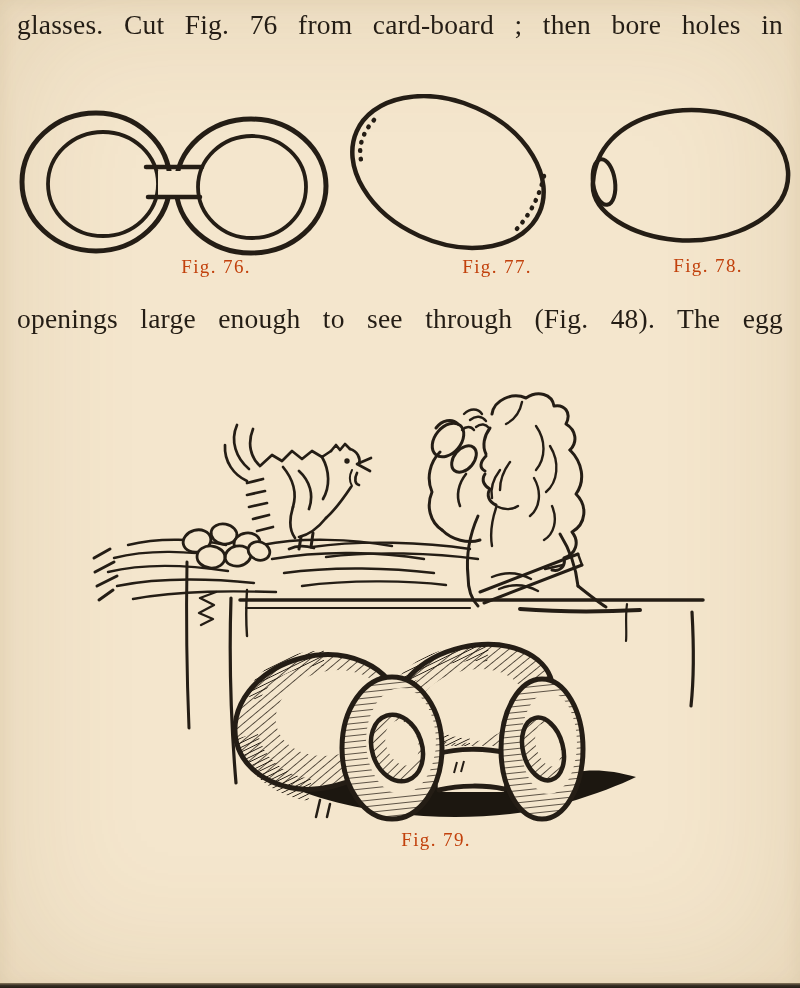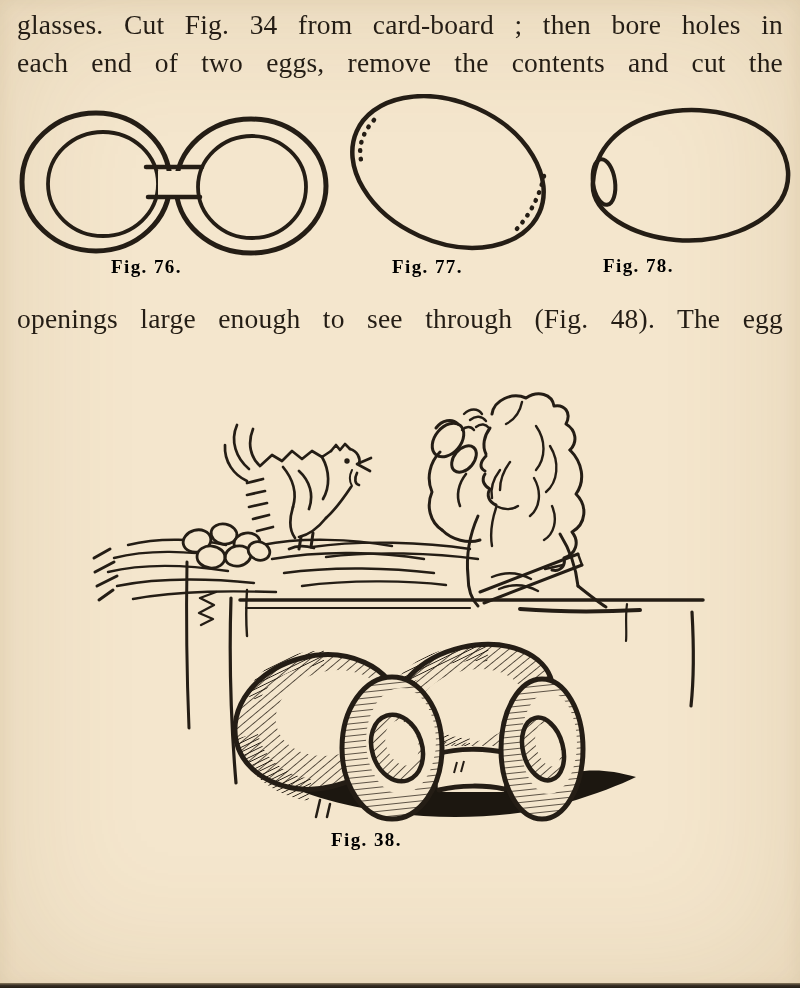--- a/index.html
+++ b/index.html
@@ -8,34 +8,33 @@
     background:#f4e6cd;
     box-shadow:inset 0 0 140px rgba(140,105,50,0.16), inset 0 0 18px rgba(140,105,50,0.10);
     font-family:"Liberation Serif", serif;
     color:#241d15;
   }
   .para{position:absolute;left:17px;width:766px;font-size:27.5px;line-height:38px;
         letter-spacing:0.2px;word-spacing:1.5px;}
   .jline{text-align:justify;height:38px;overflow:hidden;}
   .jline::after{content:"";display:inline-block;width:100%;}
   .plain{height:38px;}
-  .cap{position:absolute;width:140px;text-align:left;font-weight:bold;
-       font-size:19px;letter-spacing:1.4px;color:#000000;}
+  .cap{position:absolute;width:140px;text-align:right;font-weight:normal;
+       font-size:19px;letter-spacing:1.4px;color:#c2410c;}
   svg{position:absolute;}
   .bottom-edge{position:absolute;left:0;right:0;bottom:0;height:5px;
        background:linear-gradient(180deg,#8a7a5e 0%,#3a3126 45%,#231d15 100%);}
 </style>
 </head>
 <body>
 
 <div class="page">
 
   <div class="para" style="top:6px">
-    <div class="jline">glasses.  Cut Fig. 34 from card-board ; then bore holes in</div>
-    <div class="jline">each end of two eggs, remove the contents and cut the</div>
+    <div class="jline">glasses.  Cut Fig. 76 from card-board ; then bore holes in</div>
   </div>
 
   <svg style="left:18px;top:108px" width="312" height="150" viewBox="18 108 312 150">
     <g fill="none" stroke="#241d15" stroke-linecap="round">
       <ellipse cx="96" cy="182" rx="74" ry="69" stroke-width="5"></ellipse>
       <ellipse cx="103" cy="184" rx="55" ry="52" stroke-width="3.8"></ellipse>
       <ellipse cx="251" cy="186" rx="75" ry="67" stroke-width="5"></ellipse>
       <ellipse cx="252" cy="187" rx="54" ry="51" stroke-width="3.8"></ellipse>
       <rect x="158" y="171" width="32" height="24" fill="#f4e6cd" stroke="none"></rect>
       <path d="M 146,167 L 202,167" stroke-width="4.5"></path>
@@ -221,17 +220,17 @@
       <ellipse cx="549" cy="743" rx="28" ry="51" fill="#f4e6cd"></ellipse>
       <ellipse cx="543" cy="749" rx="20" ry="32" transform="rotate(-15 543 749)" fill="url(#ph)"></ellipse>
       <ellipse cx="548" cy="745" rx="12" ry="22" transform="rotate(-15 548 745)" fill="#f4e6cd"></ellipse>
       <ellipse cx="543" cy="749" rx="20" ry="32" transform="rotate(-15 543 749)" fill="none" stroke="#241d15" stroke-width="4.5"></ellipse>
       <ellipse cx="542" cy="749" rx="41" ry="70" fill="none" stroke="#241d15" stroke-width="5"></ellipse>
 
       <path d="M 320,800 L 316,817 M 330,804 L 327,817" stroke="#241d15" stroke-width="2.5" fill="none" stroke-linecap="round"></path>
     </g>
   </svg>
 
-  <div class="cap" style="left:331px;top:829px">Fig. 38.</div>
+  <div class="cap" style="left:331px;top:829px">Fig. 79.</div>
 
 
   <div class="bottom-edge"></div>
 </div>
 
 </body></html>

